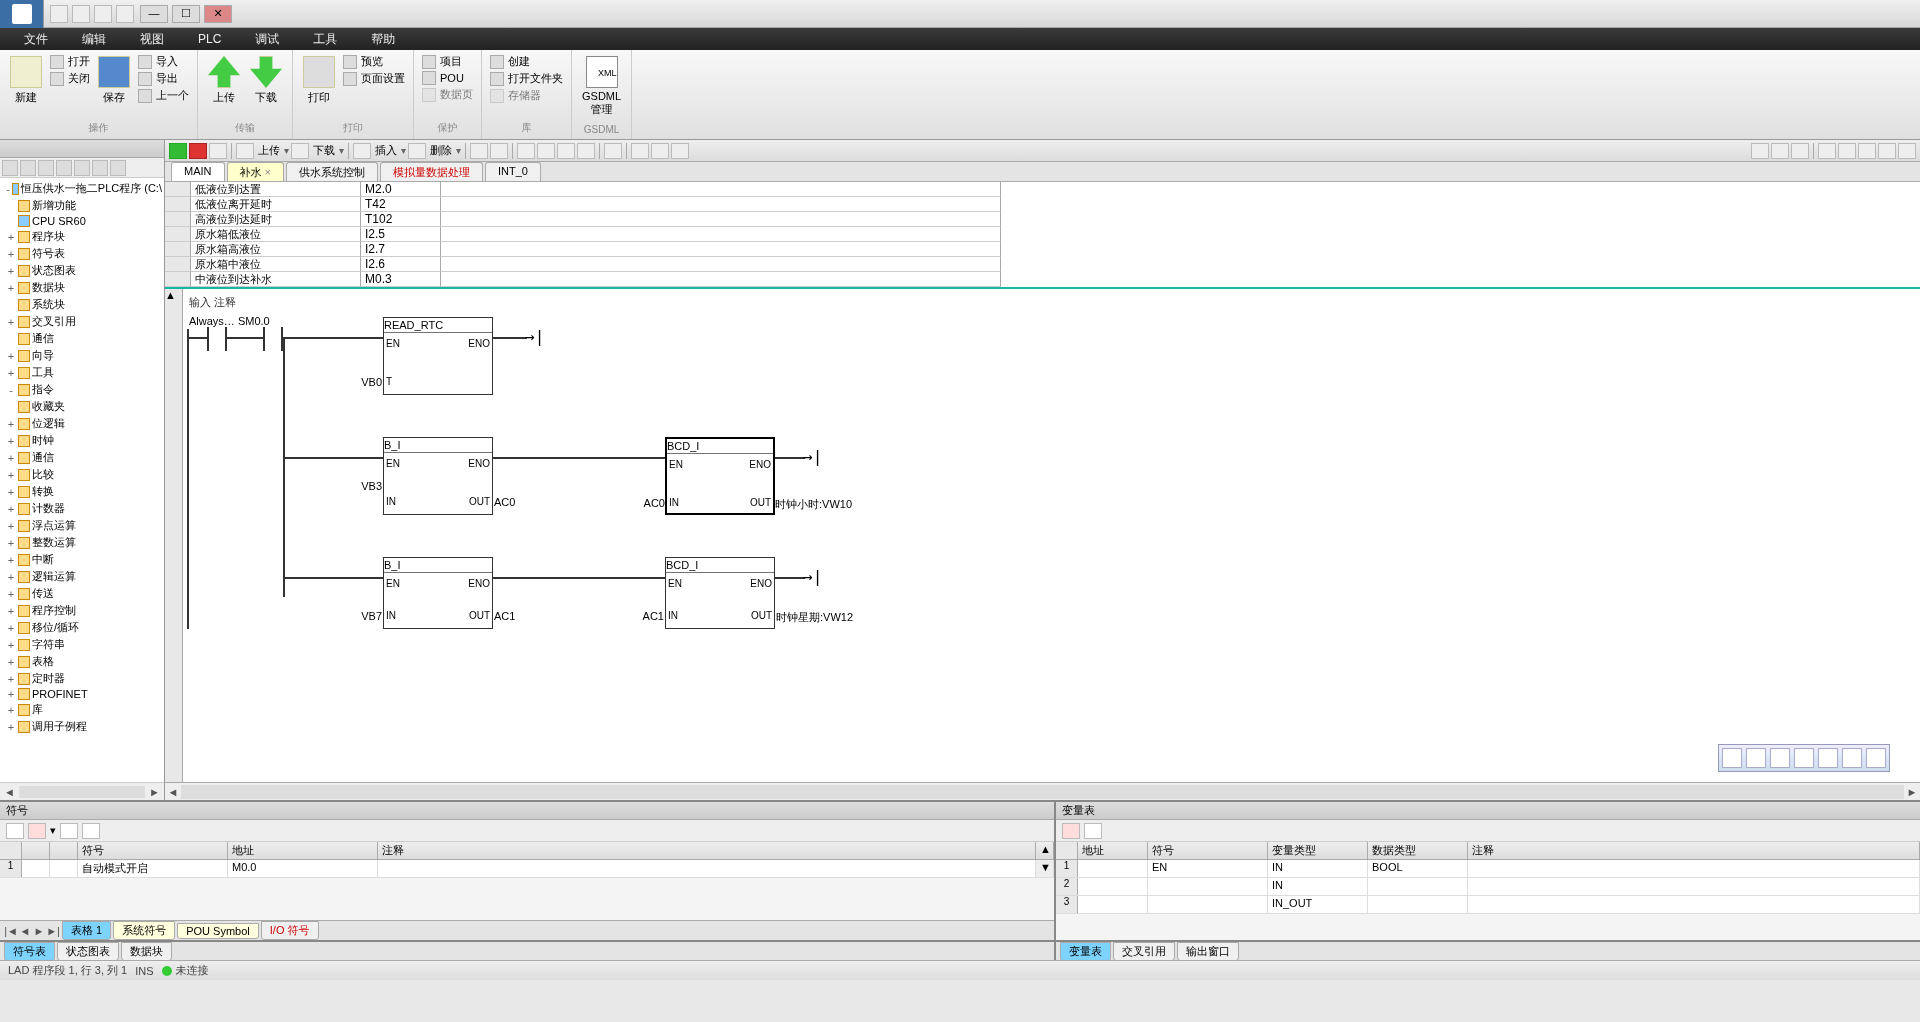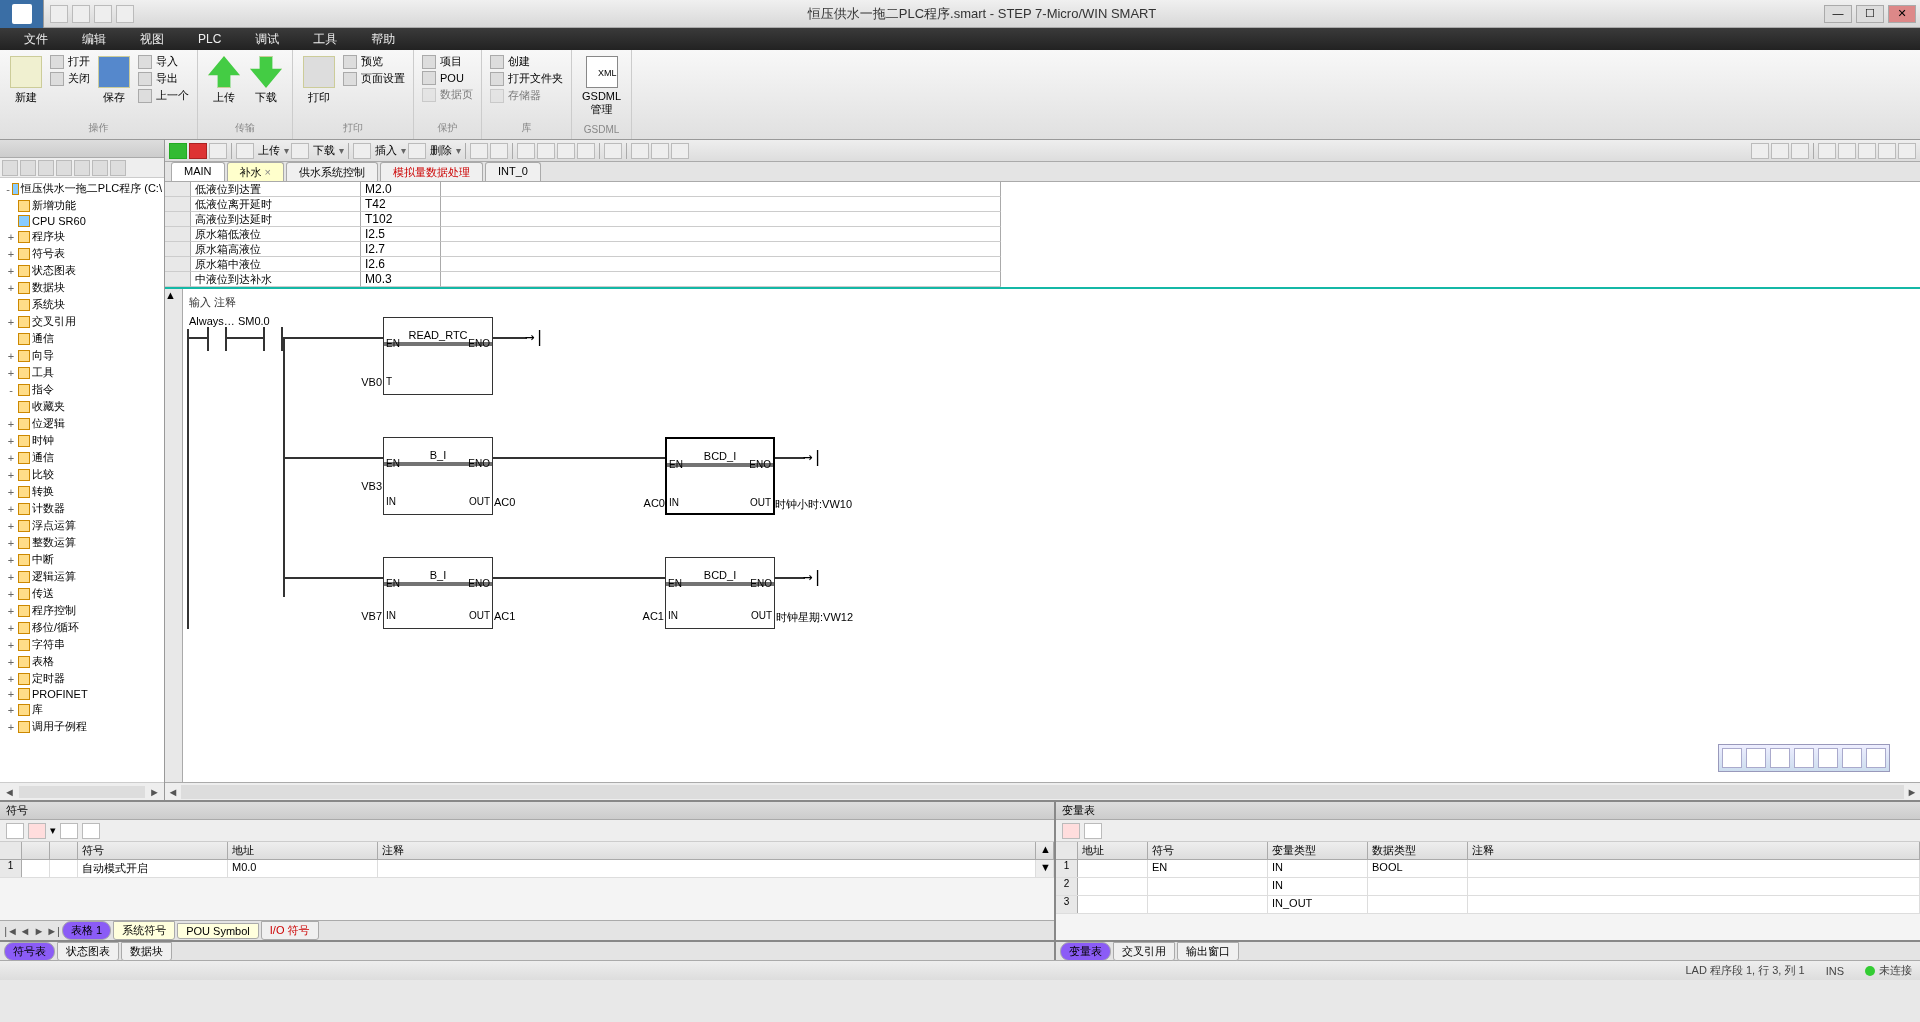--- a/index.html
+++ b/index.html
@@ -70,21 +70,21 @@
 
 .ladder-area { flex: 1; position: relative; overflow: hidden; background: #fff; }
 .ladder-gutter { position: absolute; left: 0; top: 0; width: 18px; height: 100%; background: #e8e8e8; border-right: 1px solid #aaa; }
 .net-label { position: absolute; left: 24px; top: 6px; font-size: 11px; color: #333; }
 .contact-label { position: absolute; font-size: 11px; }
 .rail { position: absolute; background: #333; }
 .wire { position: absolute; background: #333; }
 .contact { position: absolute; border-left: 2px solid #333; border-right: 2px solid #333; width: 20px; height: 24px; }
 .fbox { position: absolute; border: 1px solid #333; background: #fff; font-size: 11px; }
 .fbox.sel { border: 2px solid #000; }
-.fbox-title { text-align: center; border-bottom: 4px solid #737373; padding: 1px 0; margin-top: 10px; }
+.fbox-title { border-bottom: 1px solid #737373; padding: 1px 0; }
 .fbox-port-l { position: absolute; left: 2px; font-size: 10px; }
 .fbox-port-r { position: absolute; right: 2px; font-size: 10px; }
 .fbox-ext-l { position: absolute; right: 100%; padding-right: 2px; white-space: nowrap; font-size: 11px; }
 .fbox-ext-r { position: absolute; left: 100%; padding-left: 2px; white-space: nowrap; font-size: 11px; }
 .arrow { position: absolute; font-size: 16px; font-family: monospace; }
 .main-hscroll { height: 18px; background: #eee; border-top: 1px solid #aaa; display: flex; align-items: center; }
 .main-hscroll .arr { width: 16px; text-align: center; color: #555; }
 .main-hscroll .track { flex: 1; height: 14px; background: #ddd; }
 
 .float-toolbar { position: absolute; right: 30px; bottom: 10px; background: linear-gradient(#eef,#cde); border: 1px solid #99b; display: flex; gap: 4px; padding: 3px; }
@@ -99,41 +99,40 @@
 .panel-tb-btn { width: 18px; height: 16px; background: #fff; border: 1px solid #bbb; }
 .grid-header { display: flex; background: linear-gradient(#eee,#ddd); border-bottom: 1px solid #aaa; height: 18px; }
 .gh { border-right: 1px solid #aaa; padding: 1px 4px; font-size: 11px; }
 .grid-row { display: flex; height: 18px; background: #fff; border-bottom: 1px solid #ddd; }
 .gc { border-right: 1px solid #ddd; padding: 1px 4px; font-size: 11px; }
 .row-num { width: 22px; background: #e8e8e8; text-align: center; border-right: 1px solid #aaa; font-size: 10px; }
 .panel-tabs { height: 20px; background: #e4e4e4; border-top: 1px solid #aaa; display: flex; align-items: center; padding: 0 4px; gap: 2px; }
 .ptab { padding: 1px 8px; border: 1px solid #aaa; background: #f0f0f0; font-size: 11px; border-radius: 0 0 3px 3px; }
 .ptab.yellow { background: #ffd; }
 .ptab.red { color: #c00; }
-.ptab.active { background: #8b5cf6; border-radius: 9px; }
+.ptab.active { background: #7dd3fc; }
 .nav-btns { display: flex; gap: 0; }
 .nav-btn { width: 14px; text-align: center; color: #555; }
 
-.statusbar { height: 20px; background: linear-gradient(#eee,#ddd); border-top: 1px solid #aaa; display: flex; align-items: center; gap: 21px; padding: 0 8px; font-size: 11px; color: #444; justify-content: flex-end; }
+.statusbar { height: 20px; background: linear-gradient(#eee,#ddd); border-top: 1px solid #aaa; display: flex; align-items: center; gap: 8px; padding: 0 8px; font-size: 11px; color: #444; }
 .sb-led { width: 10px; height: 10px; border-radius: 50%; background: #3c3; margin-right: 4px; }
 </style>
 </head>
 <body>
 
 <div class="titlebar">
   <div class="app-icon">
       <div class="app-icon-inner"></div>
     </div>
   <div class="qat">
     <div class="qat-btn"></div>
     <div class="qat-btn"></div>
     <div class="qat-btn"></div>
     <div class="qat-btn"></div>
   </div>
-  <div class="title-text">恒压供水一拖二PLC程序.smart - STEP 7-Micro/WIN SMART</div>
   <div class="win-btns">
     <div class="win-btn">—</div>
     <div class="win-btn">☐</div>
     <div class="win-btn win-close">✕</div>
   </div>
 </div>
 
 <div class="menubar">
   <span class="menu-item">文件</span>
   <span class="menu-item">编辑</span>

